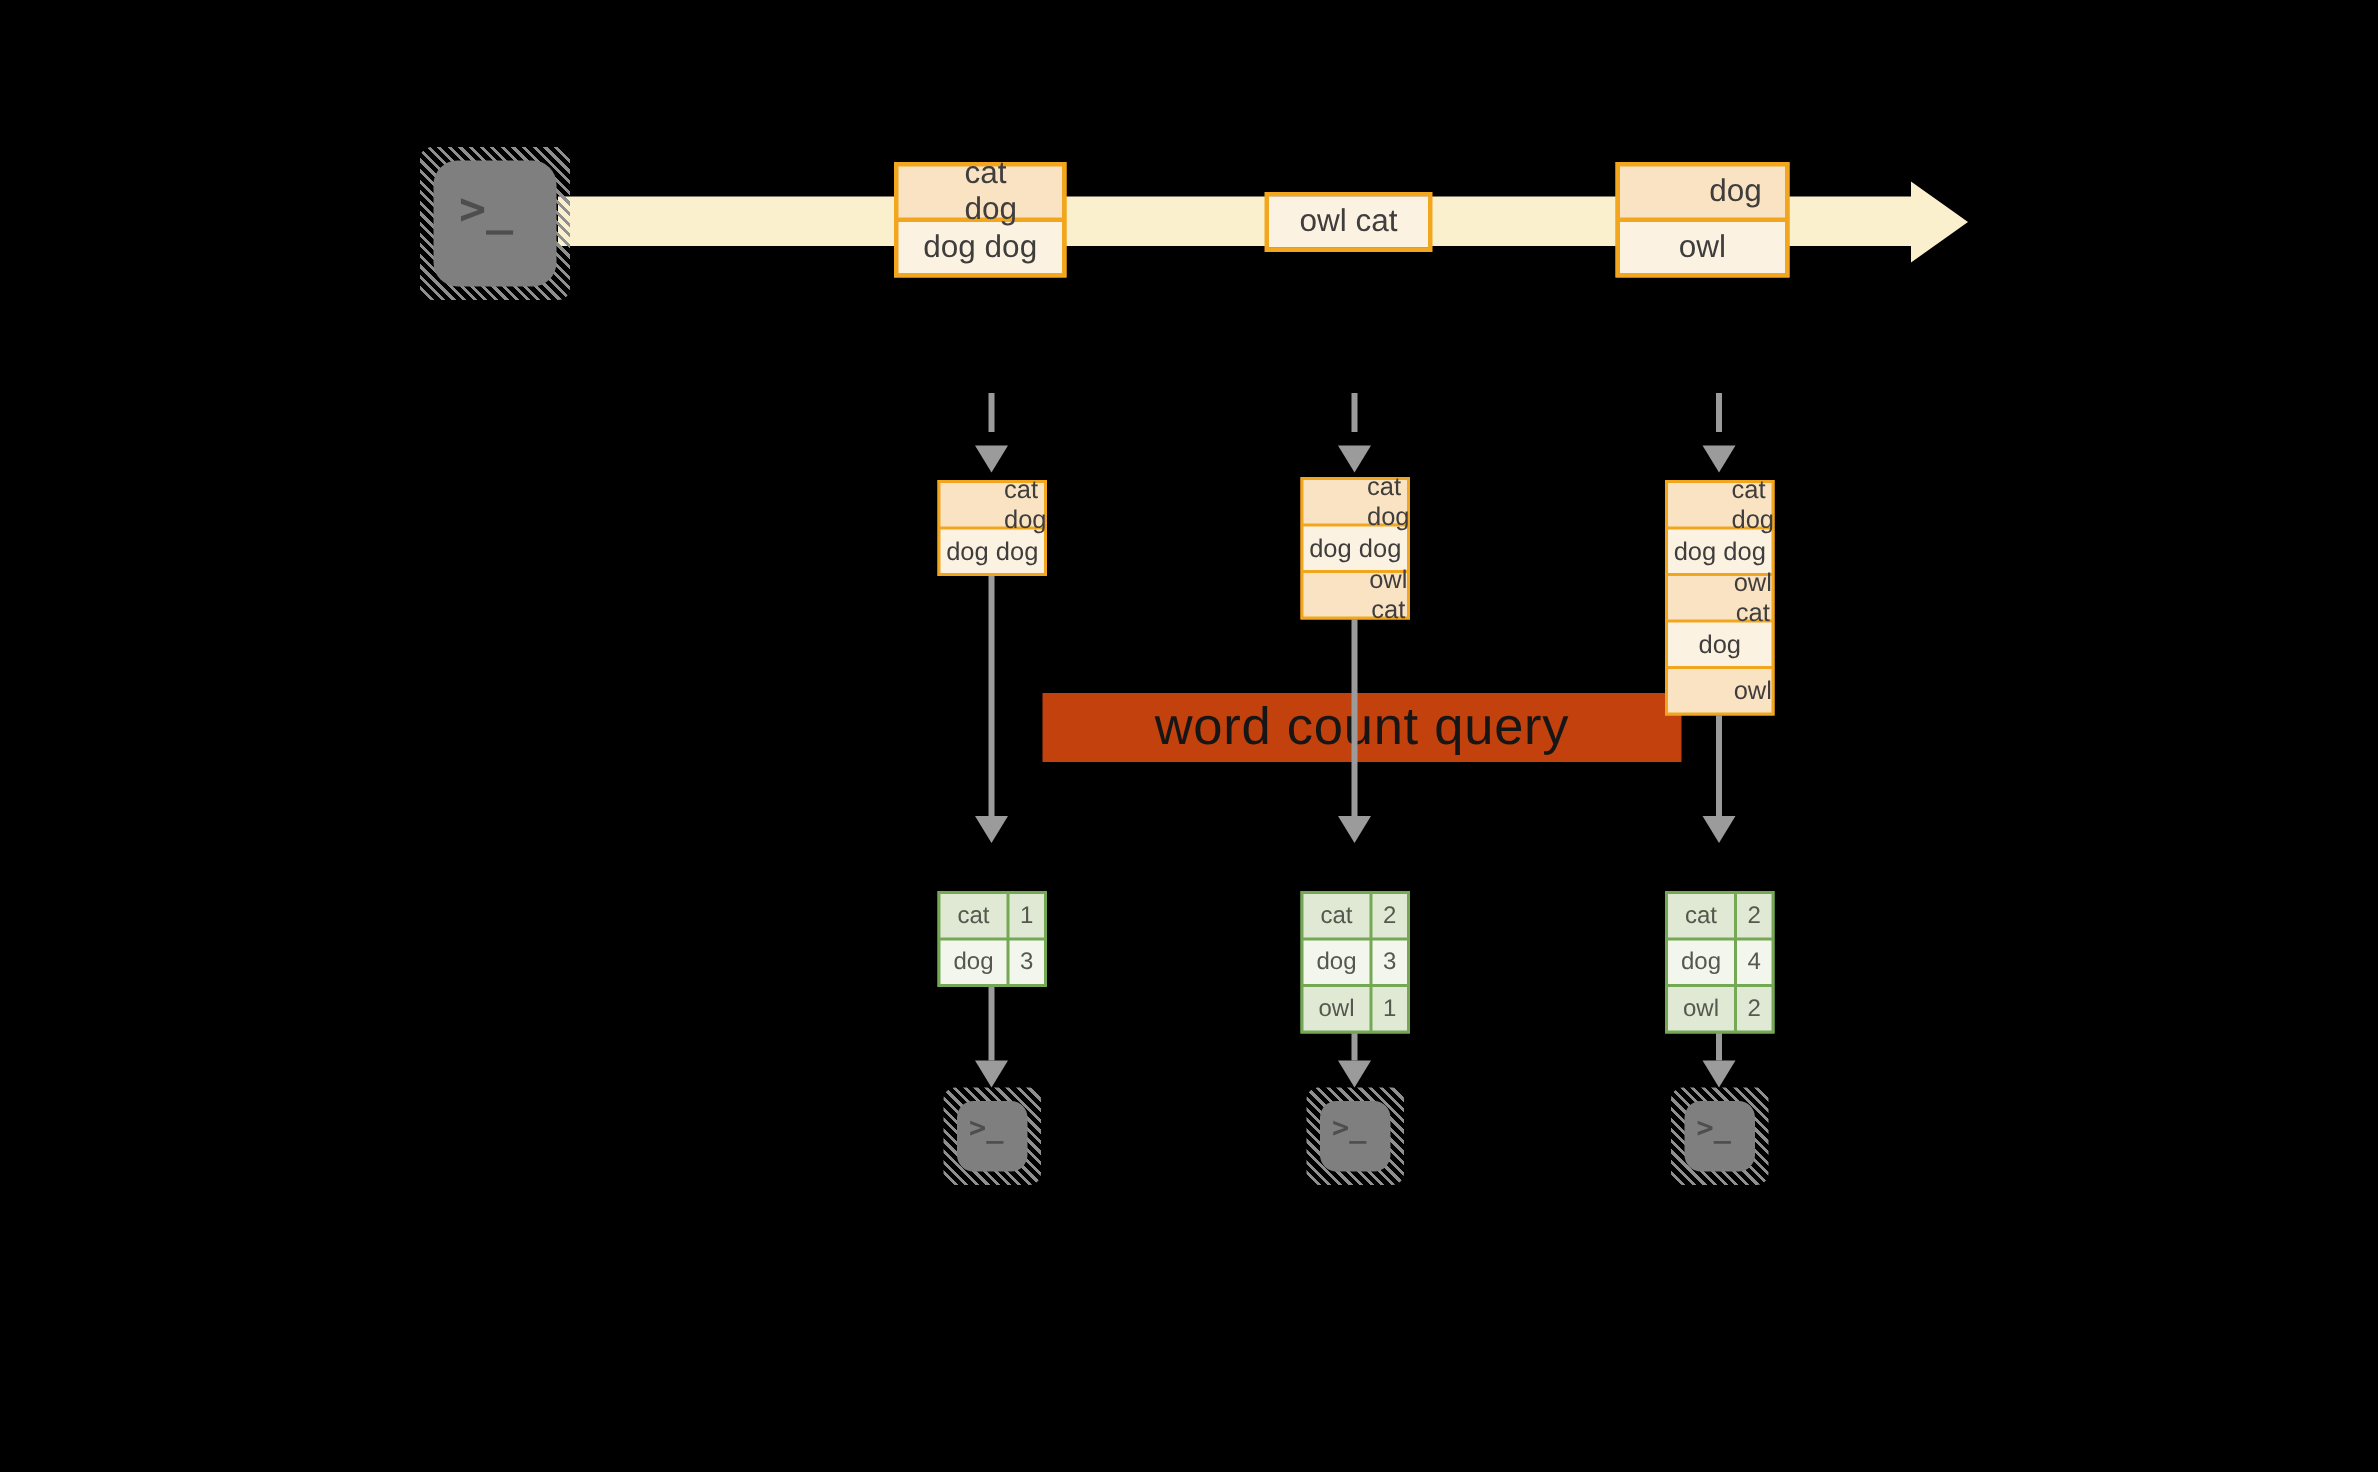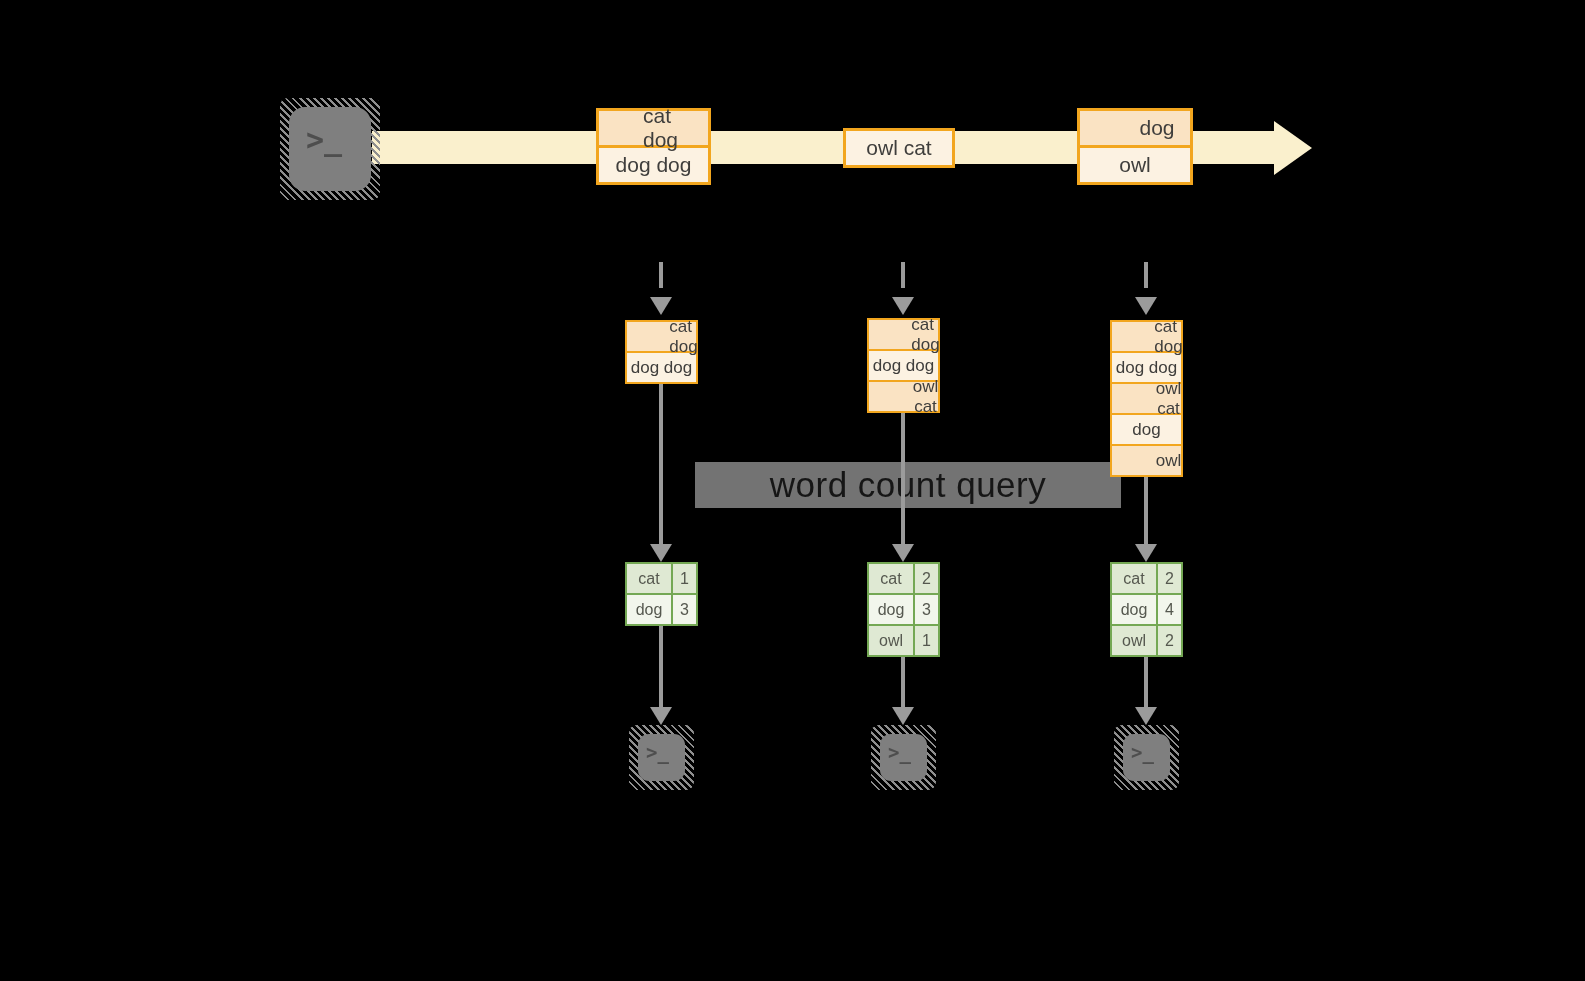--- a/index.html
+++ b/index.html
@@ -18,21 +18,21 @@
   .orow + .orow{margin-top:3px;text-align:center;}
   .orow.dark{background:#FAE3C3;padding-left:44px;}
   .orow.light{background:#FCF2E2;}
   .batch .orow{height:34px;font-size:21px;}
   .stack .orow{height:29px;font-size:17px;}
   .stack{border-width:2px;}
   .stack .orow + .orow{margin-top:2px;}
 
   
   .gtable{position:absolute;display:grid;grid-template-columns:44px 23px;grid-auto-rows:29px;
-          gap:2px;border:2px solid #74A854;background:#74A854;z-index:4;}
+          gap:2px;border:2px solid #74A854;background:#74A854;z-index:4;margin-top:32px;}
   .gcell{display:flex;align-items:center;justify-content:center;font-size:16px;color:#55584F;}
   .gcell.dark{background:#DFE9D3;}
   .gcell.light{background:#F2F6EC;}
 
   
   .varrow{position:absolute;width:22px;display:flex;flex-direction:column;align-items:center;z-index:3;}
   .vline{width:4px;background:#9B9B9B;}
   .dash{width:4px;height:26px;background:#9B9B9B;margin-bottom:9px;}
   .vhead{width:0;height:0;border-left:11px solid transparent;border-right:11px solid transparent;
          border-top:18px solid #9B9B9B;}
@@ -41,21 +41,21 @@
   .term{position:absolute;z-index:4;border-radius:8px;
         background:repeating-linear-gradient(45deg,#8F8F8F 0,#8F8F8F 2px,transparent 2px,transparent 5px);}
   .term-inner{position:absolute;inset:9px;background:#7F7F7F;display:flex;align-items:center;justify-content:center;}
   .term-lg .term-inner{border-radius:16px;}
   .term-sm .term-inner{border-radius:11px;}
   .glyph{font-family:"DejaVu Sans Mono", monospace;font-weight:bold;color:#4E4E4E;}
   .term-lg .glyph{font-size:30px;transform:translate(-6px,-10px);}
   .term-sm .glyph{font-size:19px;transform:translate(-4px,-6px);}
 
   
-  .banner{position:absolute;left:695px;top:462px;width:426px;height:46px;background:#737373;z-index:2;
+  .banner{position:absolute;left:695px;top:462px;width:426px;height:46px;background:#c2410c;z-index:2;
           display:flex;align-items:center;justify-content:center;}
   .banner span{font-size:35px;font-weight:300;color:#161616;letter-spacing:0.5px;}
 </style>
 </head>
 <body>
 
 <div class="canvas">
 
   <div class="tl-shaft"></div>
   <div class="tl-head"></div>

